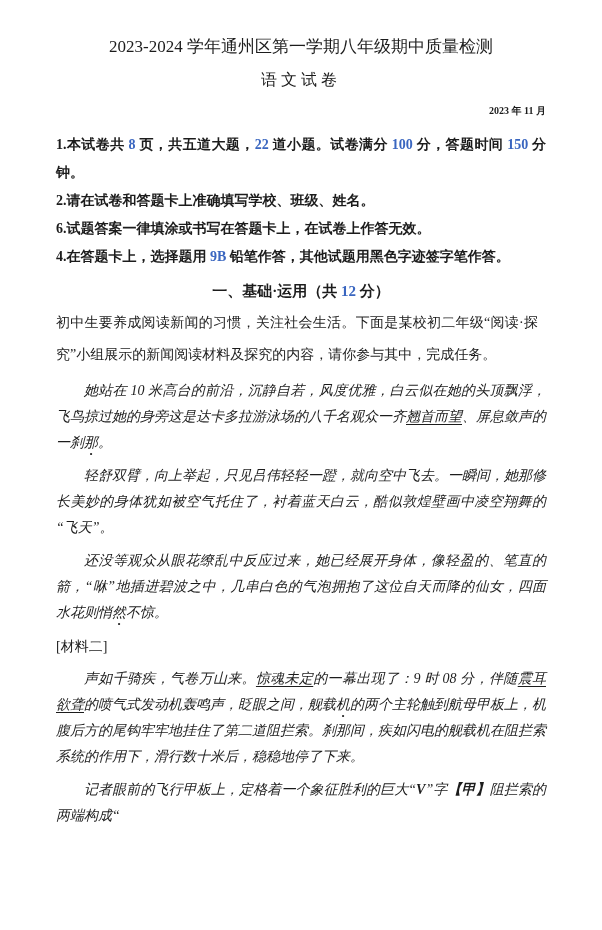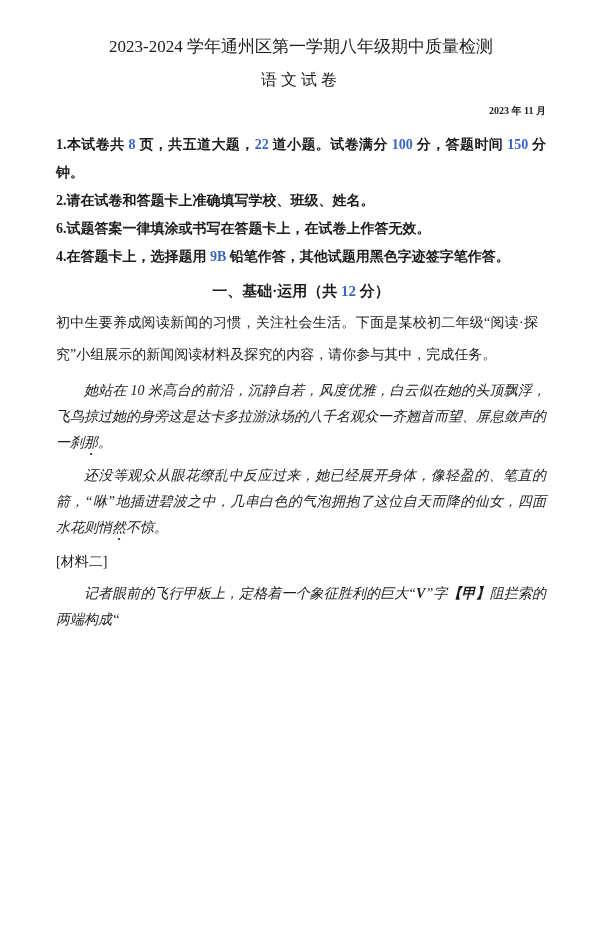--- a/index.html
+++ b/index.html
@@ -45,21 +45,21 @@
   .material-label {
     margin: 9px 0 0 0; font-size: 14px; line-height: 24px;
     font-weight: normal;
   }
   p.mat {
     margin: 7px 0 0 0; font-size: 14px; font-style: italic;
     line-height: 26px; text-indent: 2em; text-align: justify;
   }
 
   .seg-blue { color: #3a66c0; }
-  .seg-u { text-underline-offset: 3px; }
+  .seg-u { text-decoration: underline; text-underline-offset: 3px; }
   .seg-b { font-weight: bold; }
   .seg-dot { position: relative; }
   .seg-dot::after {
     content: "\2022";
     position: absolute; left: 50%; bottom: -9px;
     transform: translateX(-50%);
     font-size: 9px; font-style: normal; line-height: 1;
   }
 </style>
 </head>
@@ -77,22 +77,24 @@
     <p><span>6.试题答案一律填涂或书写在答题卡上，在试卷上作答无效。</span></p>
     <p><span>4.在答题卡上，选择题用 </span><span class="seg-blue">9B</span><span> 铅笔作答，其他试题用黑色字迹签字笔作答。</span></p>
   </div>
 
   <h3 class="heading"><span>一、基础·运用（共 </span><span class="seg-blue">12</span><span> 分）</span></h3>
 
   <p class="intro">初中生要养成阅读新闻的习惯，关注社会生活。下面是某校初二年级“阅读·探究”小组展示的新闻阅读材料及探究的内容，请你参与其中，完成任务。</p>
 
   <div>
     <p class="mat"><span>她站在 10 米高台的前沿，沉静自若，风度优雅，白云似在她的头顶飘浮，飞鸟掠过她的身旁这是达卡多拉游泳场的八千名观众一齐</span><span class="seg-u">翘首而望</span><span>、屏息敛声的一</span><span class="seg-dot">刹</span><span>那。</span></p>
+    <p class="mat"><span>轻舒双臂，向上举起，只见吕伟轻轻一蹬，就向空中飞去。一瞬间，她那修长美妙的身体犹如被空气托住了，衬着蓝天白云，酷似敦煌壁画中凌空翔舞的“飞天”。</span></p>
     <p class="mat"><span>还没等观众从眼花缭乱中反应过来，她已经展开身体，像轻盈的、笔直的箭，“咻”地插进碧波之中，几串白色的气泡拥抱了这位自天而降的仙女，四面水花则</span><span class="seg-dot">悄</span><span>然不惊。</span></p>
   </div>
 
   <div>
     <p class="material-label">[材料二]</p>
+    <p class="mat"><span>声如千骑疾，气卷万山来。</span><span class="seg-u">惊魂未定</span><span>的一幕出现了：9 时 08 分，伴随</span><span class="seg-u">震耳欲聋</span><span>的喷气式发动机轰鸣声，眨眼之间，舰</span><span class="seg-dot">载</span><span>机的两个主轮触到航母甲板上，机腹后方的尾钩牢牢地挂住了第二道阻拦索。刹那间，疾如闪电的舰载机在阻拦索系统的作用下，滑行数十米后，稳稳地停了下来。</span></p>
     <p class="mat"><span>记者眼前的飞行甲板上，定格着一个象征胜利的巨大“</span><span class="seg-b">V</span><span>”字</span><span class="seg-b">【甲】</span><span>阻拦索的两端构成“</span></p>
 
   </div>
 
 </div>
 
 </body></html>

